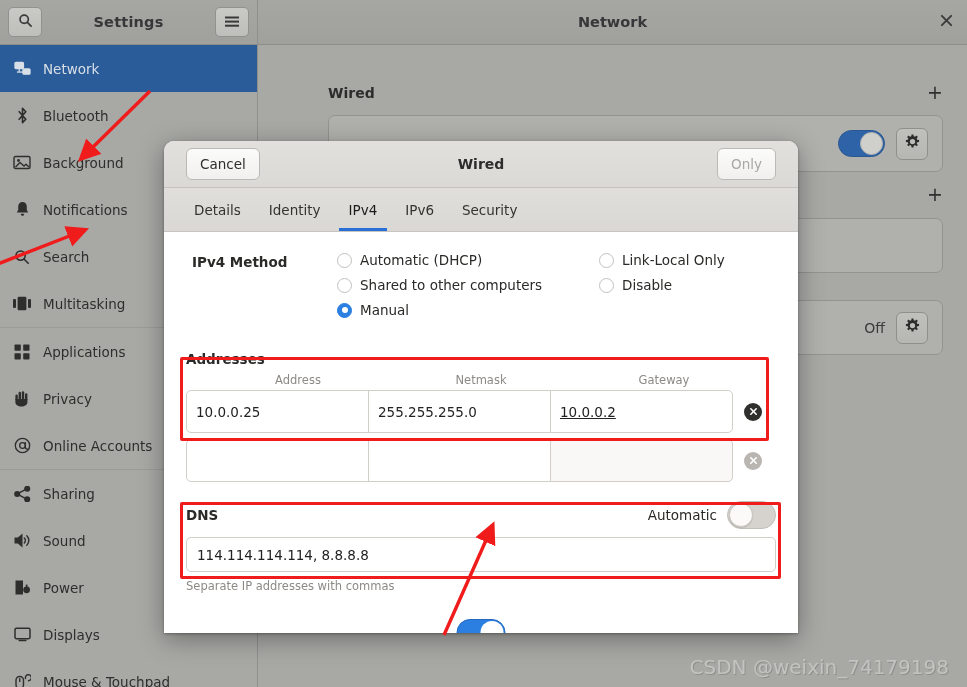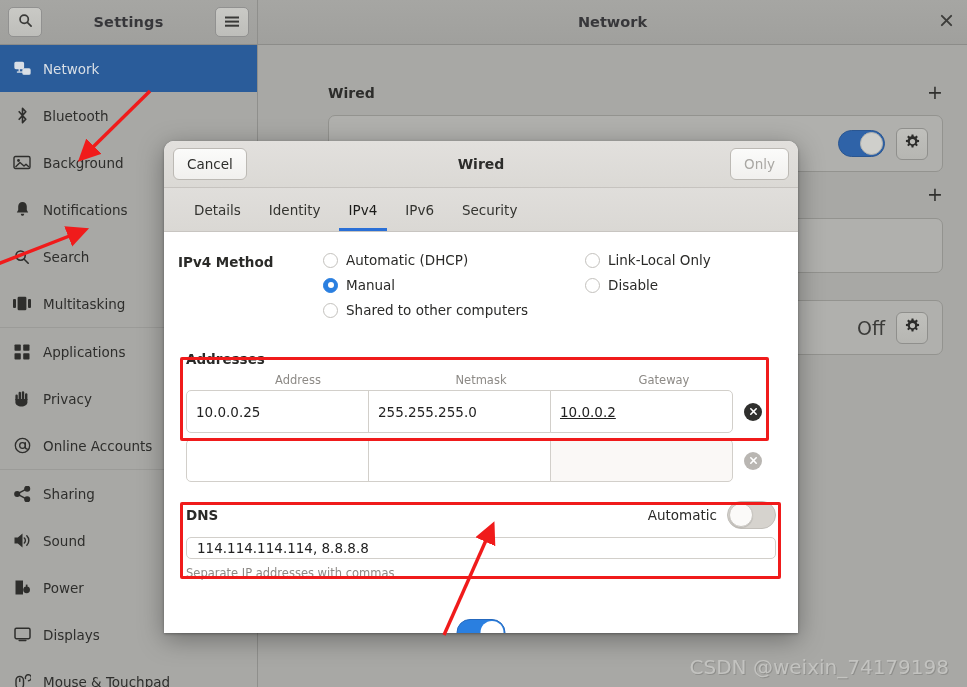--- a/index.html
+++ b/index.html
@@ -99,21 +99,21 @@
   .np-plus { font-size: 19px; color: #2f2f2d; line-height: 1; font-weight: 500; }
   .np-card {
     background: #b0b0ad;
     border: 1px solid #93938f;
     border-radius: 7px;
   }
   .np-row {
     display: flex; align-items: center; justify-content: flex-end;
     height: 100%; padding-right: 14px; gap: 11px;
   }
-  .np-off { font-size: 19px; color: #3a3a38; }
+  .np-off { font-size: 14px; color: #3a3a38; }
   .gear-btn {
     width: 32px; height: 32px;
     background: linear-gradient(#c0c0bc, #b6b6b2);
     border: 1px solid #8f8f8c; border-radius: 6px;
     display: flex; align-items: center; justify-content: center;
   }
   .np-toggle-on {
     width: 47px; height: 27px; border-radius: 14px;
     background: #2f63a8; border: 1px solid #2a5691;
     position: relative;
@@ -132,21 +132,21 @@
     border-radius: 10px 10px 0 0;
     box-shadow: 0 6px 26px rgba(0,0,0,.35), 0 1px 3px rgba(0,0,0,.3);
     overflow: hidden;
     display: flex; flex-direction: column;
   }
   #dlg-header {
     height: 47px; flex: 0 0 47px;
     background: linear-gradient(#e2e0dd, #dbd9d5);
     border-bottom: 1px solid #c6c3bf;
     display: flex; align-items: center; justify-content: space-between;
-    padding: 0 9px;
+    padding: 0 22px;
     position: relative;
   }
   #dlg-title {
     position: absolute; left: 0; right: 0; text-align: center;
     font-size: 14px; font-weight: bold; color: #2d2d2b;
     pointer-events: none;
   }
   .dlg-btn {
     position: relative; z-index: 2;
     height: 32px; padding: 0 13px;
@@ -169,21 +169,21 @@
     font-size: 13.5px; color: #33332f;
     position: relative;
   }
   .tab.active { color: #1b1b19; }
   .tab.active::after {
     content: ""; position: absolute;
     left: 4px; right: 4px; bottom: 0; height: 3px;
     background: #2a6fd6;
   }
 
-  #dlg-content { flex: 1; background: #fff; position: relative; padding: 20px 22px 0 14px; }
+  #dlg-content { flex: 1; background: #fff; position: relative; padding: 20px 22px 0 28px; }
 
   .method-row { display: flex; align-items: flex-start; }
   .method-label {
     width: 145px; flex: 0 0 145px;
     font-size: 13.5px; font-weight: bold; color: #2a2a28;
     padding-top: 2px;
   }
   .method-cols { flex: 1; display: flex; }
   .method-col { display: flex; flex-direction: column; gap: 9px; }
   .method-col.c1 { width: 262px; flex: 0 0 262px; }
@@ -247,21 +247,21 @@
     background: #d6d3ce; border: 1px solid #c2bfba;
     position: relative;
   }
   .switch .knob {
     position: absolute; top: 1px; left: 1px;
     width: 24px; height: 24px; border-radius: 50%;
     background: #fbfaf9; border: 1px solid #c9c6c1;
     box-shadow: 0 1px 1px rgba(0,0,0,.12);
   }
   #dns-input {
-    margin-top: 9px; height: 22px;
+    margin-top: 9px; height: 35px;
     border: 1px solid #d2cfca; border-radius: 5px;
     background: #fff;
     display: flex; align-items: center; padding: 0 10px;
     font-size: 13.5px; color: #222;
   }
   #dns-hint { margin-top: 7px; font-size: 11.5px; color: #8d8a86; }
 
   #dlg-bottom-toggle {
     position: absolute; left: 50%; transform: translateX(-50%);
     bottom: -13px;
@@ -552,26 +552,26 @@
 
         <div class="method-row">
           <div class="method-label">IPv4 Method</div>
           <div class="method-cols">
             <div class="method-col c1">
               <div class="radio-item">
                 <span class="radio"></span>
                 <span>Automatic (DHCP)</span>
               </div>
               <div class="radio-item">
+                <span class="radio"></span>
+                <span>Shared to other computers</span>
+              </div>
+              <div class="radio-item">
                 <span class="radio checked"></span>
                 <span>Manual</span>
-              </div>
-              <div class="radio-item">
-                <span class="radio"></span>
-                <span>Shared to other computers</span>
               </div>
             </div>
             <div class="method-col">
               <div class="radio-item">
                 <span class="radio"></span>
                 <span>Link-Local Only</span>
               </div>
               <div class="radio-item">
                 <span class="radio"></span>
                 <span>Disable</span>

